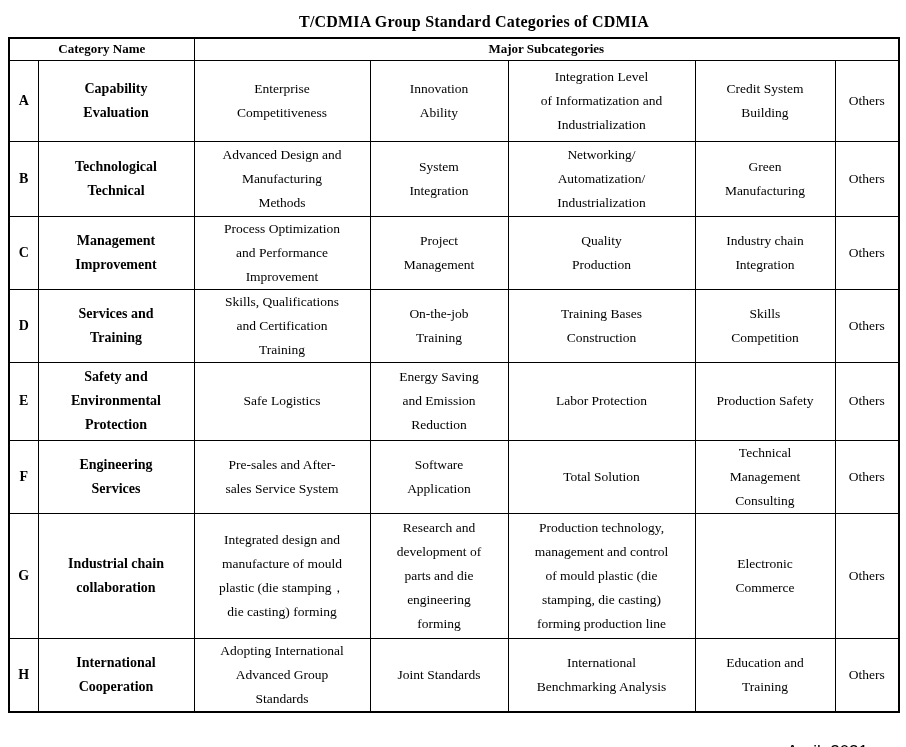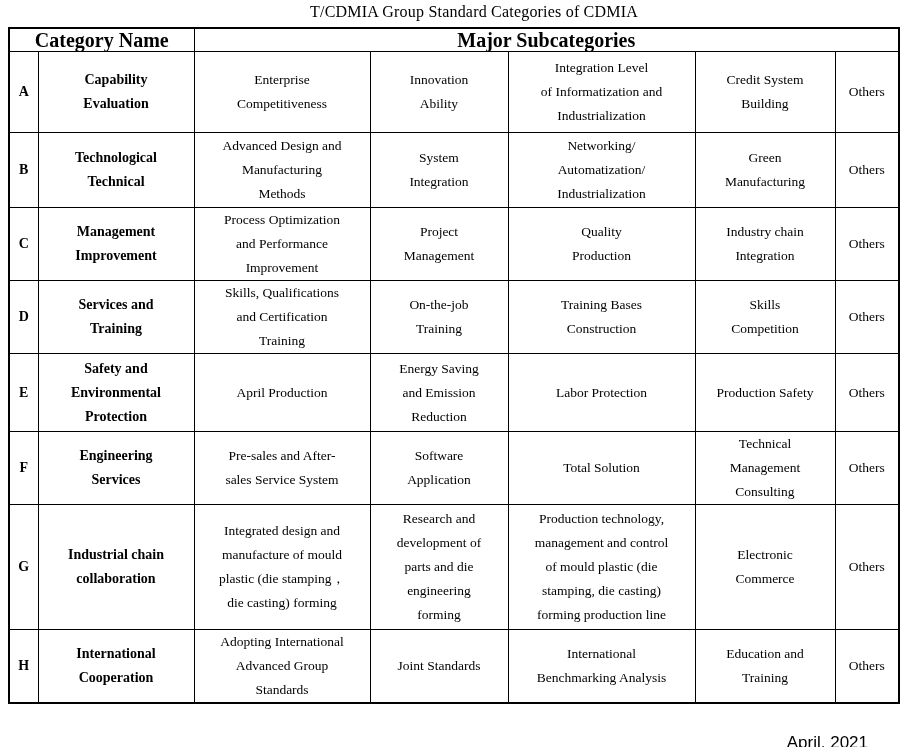--- a/index.html
+++ b/index.html
@@ -5,43 +5,43 @@
   * { margin:0; padding:0; box-sizing:border-box; }
   html, body { background:#fff; }
   body {
     width:906px; height:747px;
     font-family:"Liberation Serif", serif;
     color:#000;
     position:relative;
   }
   .title {
     text-align:center;
-    font-weight:normal;
+    font-weight:bold;
     font-size:16px;
-    padding-top:3px;
+    padding-top:13px;
     margin-bottom:6px;
     letter-spacing:0.2px;
     margin-left:42px;
   }
   table.cat-table {
     border-collapse:collapse;
     table-layout:fixed;
     margin-left:8px;
     width:890px;
     border:2px solid #000;
   }
   .cat-table th, .cat-table td {
     border:1px solid #000;
     text-align:center;
     vertical-align:middle;
     white-space:pre-line;
     overflow:hidden;
   }
   .cat-table th {
-    font-size:20px;
+    font-size:13px;
     font-weight:bold;
     height:22px;
     line-height:1.1;
   }
   .cat-table td {
     font-size:13.5px;
     line-height:24px;
     padding:0 3px;
   }
   .cat-table td.letter,
@@ -138,21 +138,21 @@
 Construction</td>
       <td>Skills
 Competition</td>
       <td>Others</td>
     </tr>
     <tr style="height:78px">
       <td class="letter">E</td>
       <td class="category">Safety and
 Environmental
 Protection</td>
-      <td>April Production</td>
+      <td>Safe Logistics</td>
       <td>Energy Saving
 and Emission
 Reduction</td>
       <td>Labor Protection</td>
       <td>Production Safety</td>
       <td>Others</td>
     </tr>
     <tr style="height:70px">
       <td class="letter">F</td>
       <td class="category">Engineering

